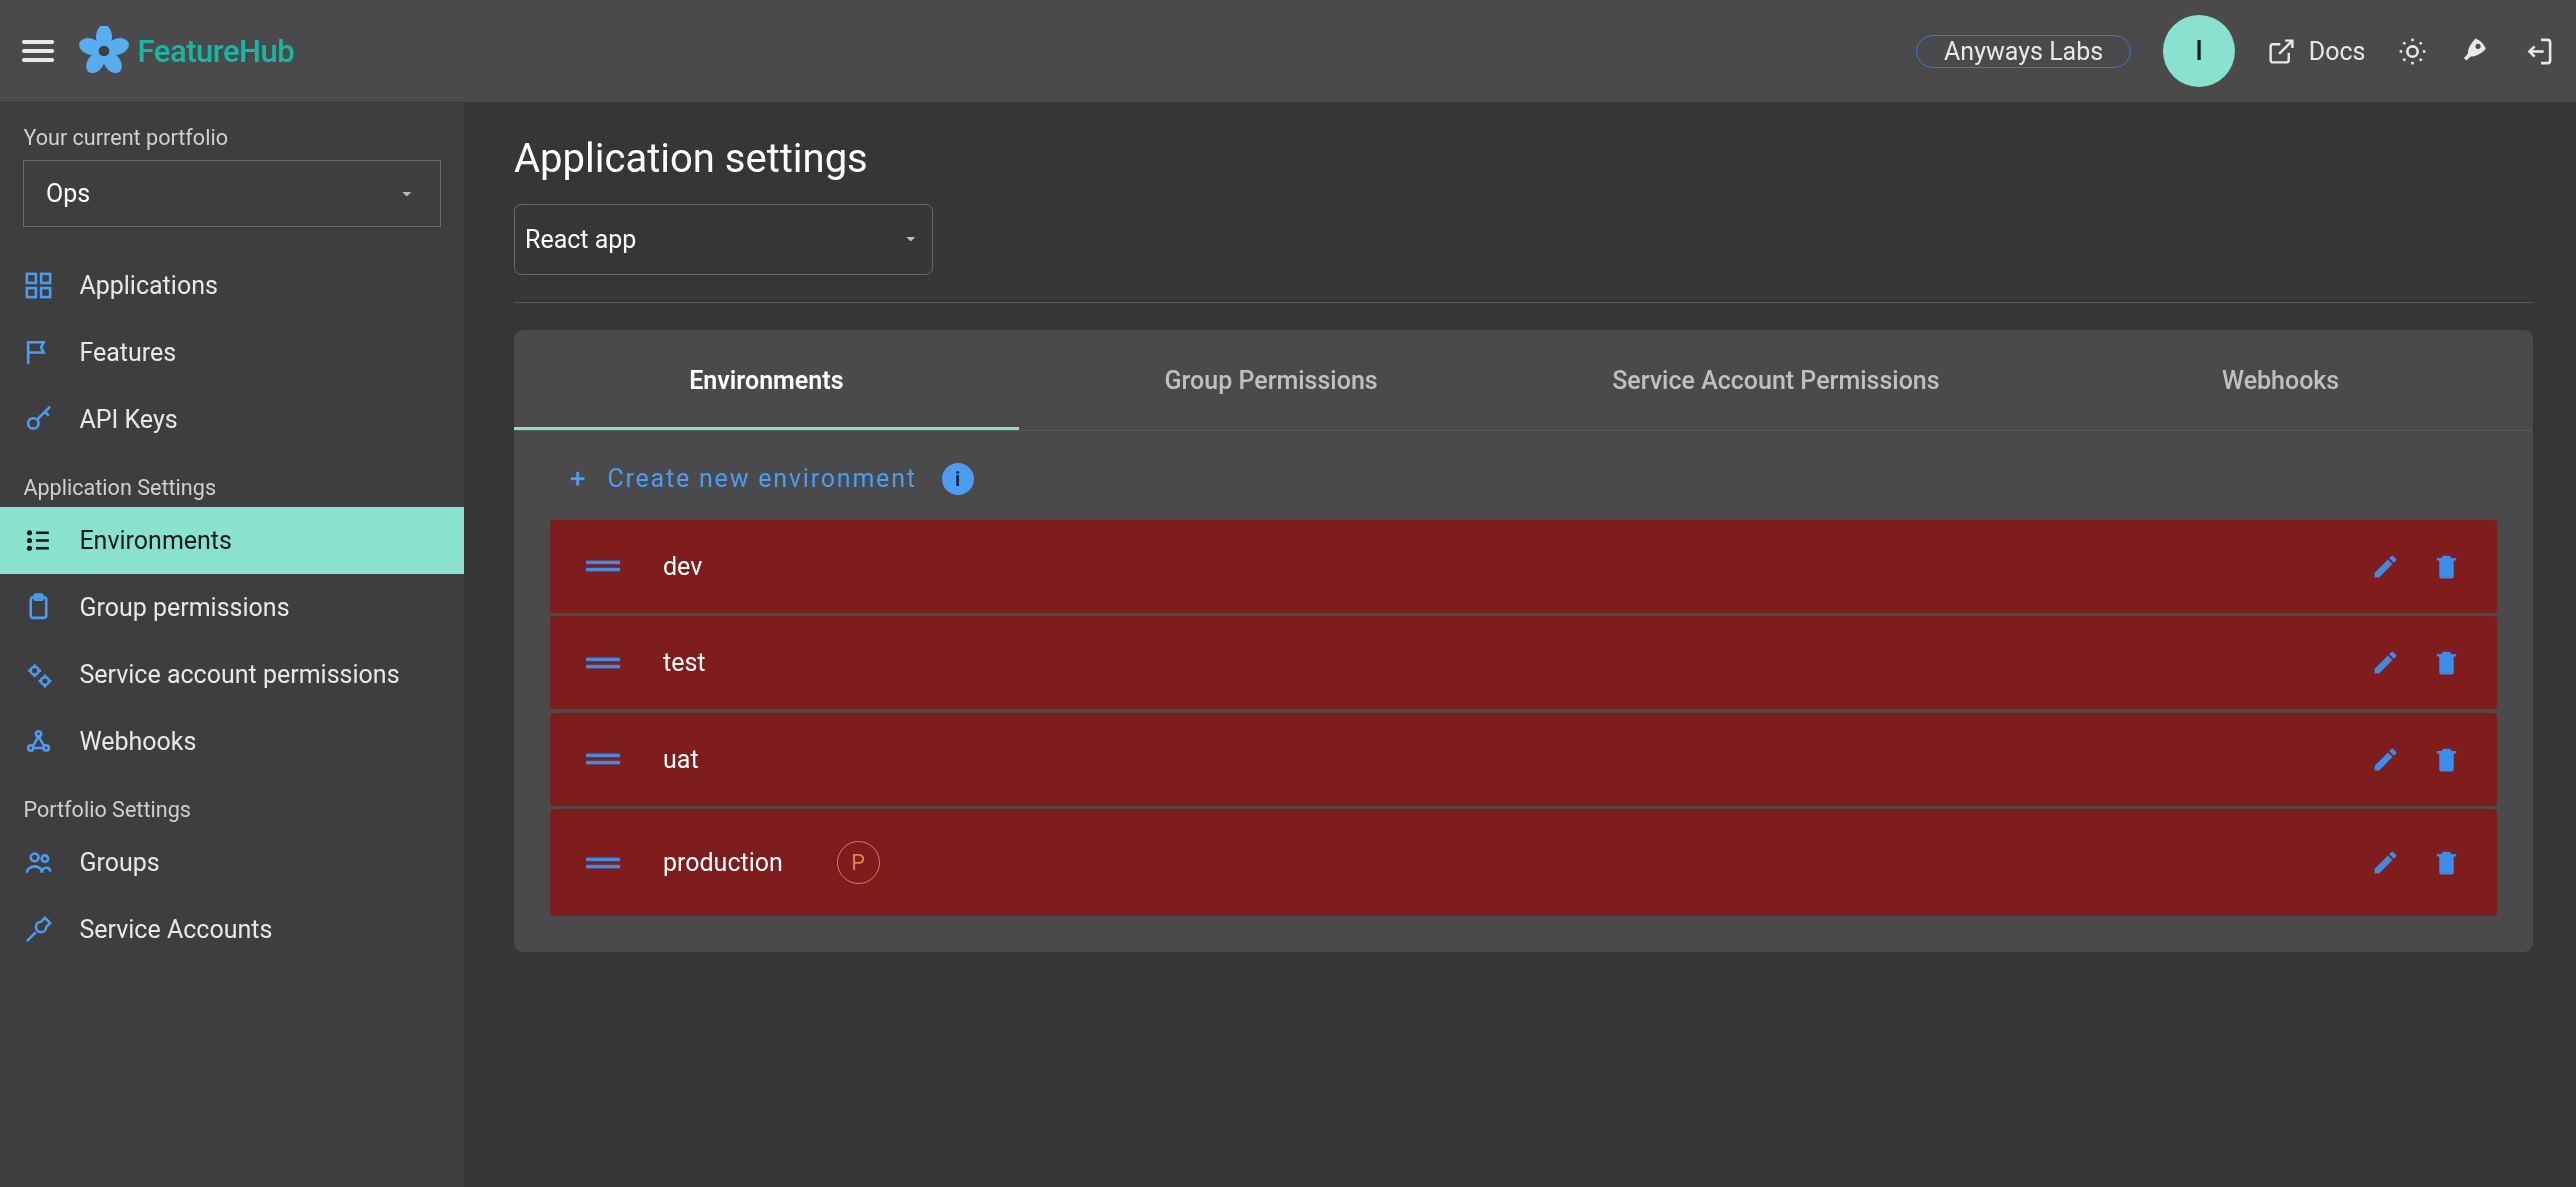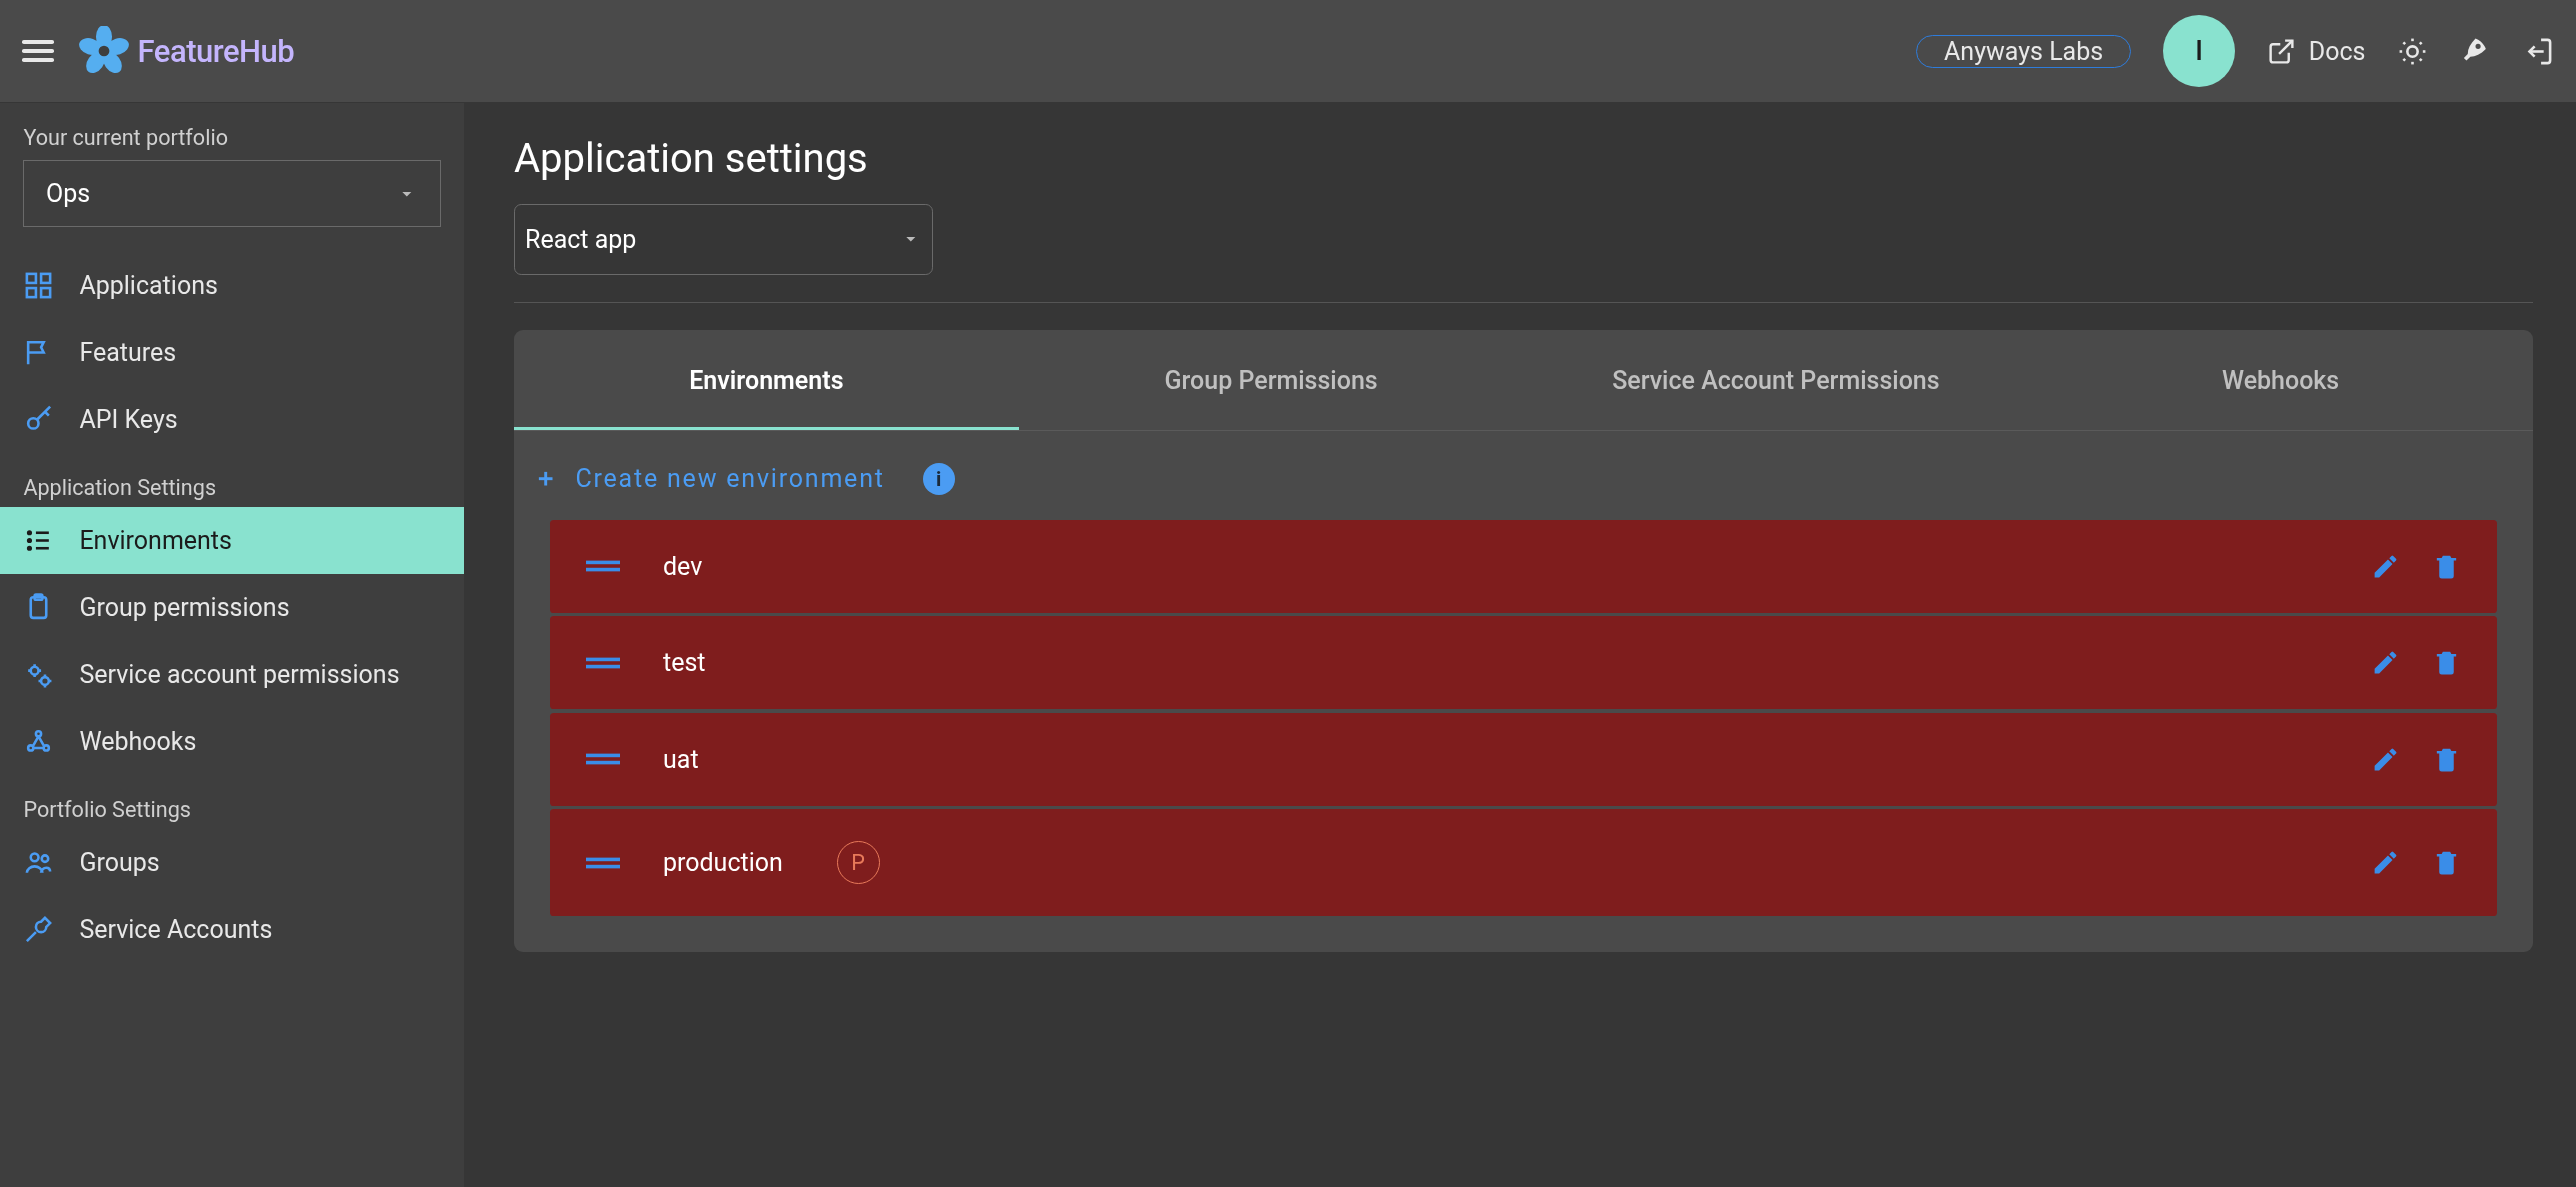--- a/index.html
+++ b/index.html
@@ -17,21 +17,21 @@
     display: flex;
     align-items: center;
     padding: 0 21.6px;
     justify-content: space-between;
     border-bottom: 0.9px solid #363636;
   }
   .header-left { display: flex; align-items: center; gap: 25px; }
   .hamburger { cursor: pointer; display: flex; flex-direction: column; gap: 5.4px; }
   .hamburger span { width: 32px; height: 3.6px; background: #e8e8e8; border-radius: 1.8px; }
   .logo { display: flex; align-items: center; gap: 9px; }
-  .logo-text { color: #c4b5fd; font-size: 31px; font-weight: 500; letter-spacing: -0.5px; }
+  .logo-text { color: #14b8a6; font-size: 31px; font-weight: 500; letter-spacing: -0.5px; }
   .header-right { display: flex; align-items: center; gap: 32px; }
   .org-chip {
     border: 1.8px solid #2E7CDB;
     border-radius: 36px;
     padding: 1px 27px;
     color: #e8e8e8;
     font-size: 25px;
   }
   .avatar {
     width: 72px; height: 72px; border-radius: 50%;
@@ -92,21 +92,21 @@
     text-align: center;
     padding: 36px 18px 32px 18px;
     font-size: 25px;
     color: #c0c0c0;
     cursor: pointer;
     border-bottom: 3.6px solid transparent;
     font-weight: 500;
   }
   .tab.active { color: #fff; border-bottom-color: #89e2cf; font-weight: 600; }
 
-  .create-row { display: flex; align-items: center; gap: 38px; padding: 32px 36px 25px 20px; }
+  .create-row { display: flex; align-items: center; gap: 25px; padding: 32px 36px 25px 52px; }
   .create-btn {
     display: flex; align-items: center; gap: 18px;
     color: #4b9cf3;
     font-size: 25px;
     letter-spacing: 1.8px;
     cursor: pointer;
   }
   .info-icon {
     width: 32px; height: 32px; border-radius: 50%;
     background: #4b9cf3; color: #1b2a3a;

